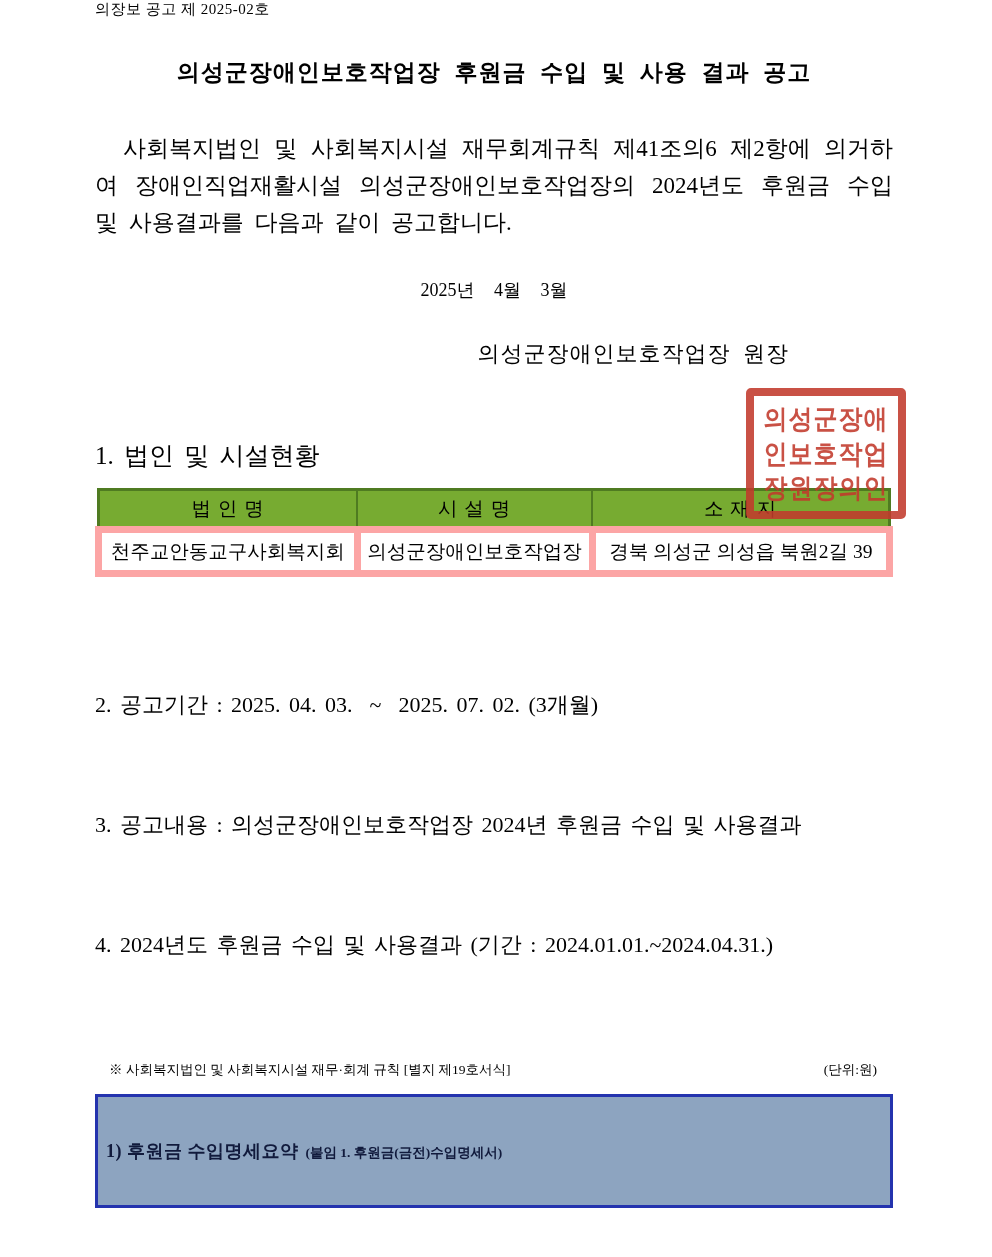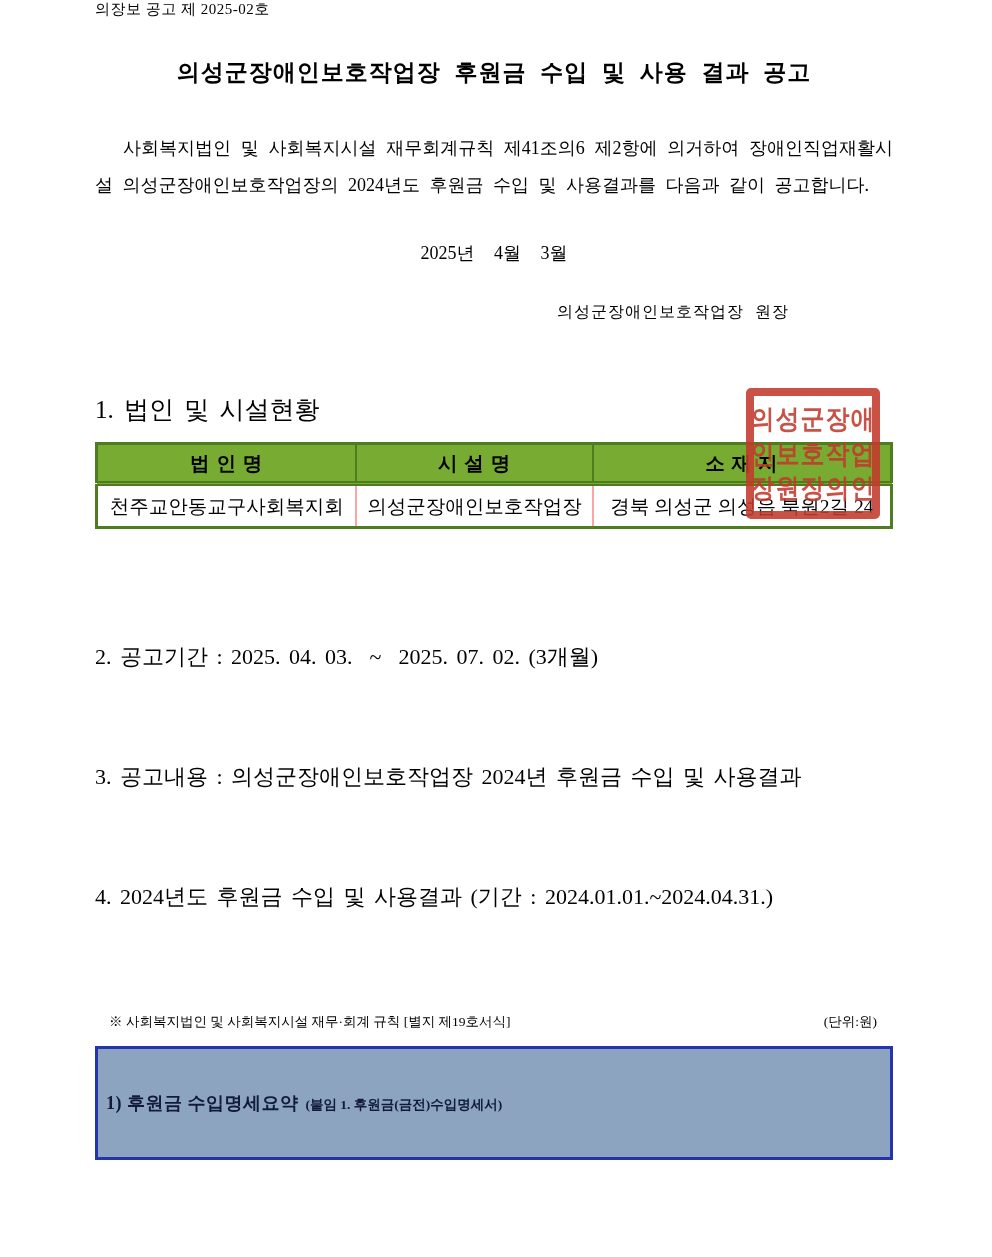--- a/index.html
+++ b/index.html
@@ -12,56 +12,56 @@
   .content { padding:0 99px 0 95px; position:relative; }
 
   .doc-number { font-size:15px; letter-spacing:.5px; }
 
   .main-title {
     margin-top:38px; text-align:center;
     font-size:23px; font-weight:bold; letter-spacing:1px; word-spacing:7px;
   }
 
   .body-par {
-    margin-top:42px; font-size:18px; line-height:37px;
+    margin-top:42px; font-size:23px; line-height:37px;
     text-align:justify; text-indent:28px; word-spacing:5px;
   }
 
   .date-line {
     margin-top:37px; text-align:center; font-size:18px; white-space:pre; word-spacing:2px;
   }
 
   .sig-line {
     margin-top:37px; text-align:right; padding-right:104px;
-    font-size:16px; letter-spacing:1px; word-spacing:6px; font-weight:normal;
+    font-size:22px; letter-spacing:1px; word-spacing:6px; font-weight:normal;
   }
 
   .seal {
-    position:absolute; left:746px; top:388px; width:134px; height:131px;
+    position:absolute; left:746px; top:388px; width:160px; height:131px;
     border:8px solid #c23a2c; border-radius:5px; z-index:2; opacity:.88;
     display:flex; flex-direction:column; justify-content:space-evenly; align-items:center;
     background:transparent;
   }
   .seal-row {
     color:#c23a2c; font-weight:bold; font-size:24px; line-height:1;
     letter-spacing:1px; transform:scaleY(1.12); white-space:nowrap;
   }
 
   .sec-title { margin-top:70px; font-size:25px; word-spacing:4px; }
 
   table { border-collapse:collapse; width:798px; table-layout:fixed; }
 
   
   .org-table { margin-top:16px; border:3px solid #4f7b21; }
   .org-table th {
     background:#77ab31; border:2px solid #4f7b21; border-bottom:5px double #4f7b21;
-    height:40px; font-size:19.5px; font-weight:bold; white-space:pre; letter-spacing:1px;
+    height:40px; font-size:19.5px; font-weight:normal; white-space:pre; letter-spacing:1px;
   }
   .org-table td {
-    border:2px solid #fca5a5; height:44px; text-align:center;
+    border:7px solid #fca5a5; height:44px; text-align:center;
     font-size:19.5px; letter-spacing:0; white-space:nowrap;
   }
 
   .numbered { margin-top:28px; font-size:22px; line-height:40px; white-space:pre; word-spacing:3px; }
 
   .note-row {
     margin-top:16px; display:flex; justify-content:space-between; 
     font-size:13.5px; padding-left:14px; padding-right:16px;
   }
 
@@ -107,21 +107,21 @@
       <tr>
         <th>법 인 명</th>
         <th>시 설 명</th>
         <th>소 재 지</th>
       </tr>
     </thead>
     <tbody>
       <tr>
         <td>천주교안동교구사회복지회</td>
         <td>의성군장애인보호작업장</td>
-        <td>경북 의성군 의성읍 북원2길 24</td>
+        <td>경북 의성군 의성읍 북원2길 39</td>
       </tr>
     </tbody>
   </table>
 
   <div class="numbered">
     <div>2. 공고기간 : 2025. 04. 03.  ~  2025. 07. 02. (3개월)</div>
     <div>3. 공고내용 : 의성군장애인보호작업장 2024년 후원금 수입 및 사용결과</div>
     <div>4. 2024년도 후원금 수입 및 사용결과 (기간 : 2024.01.01.~2024.04.31.)</div>
   </div>
 

